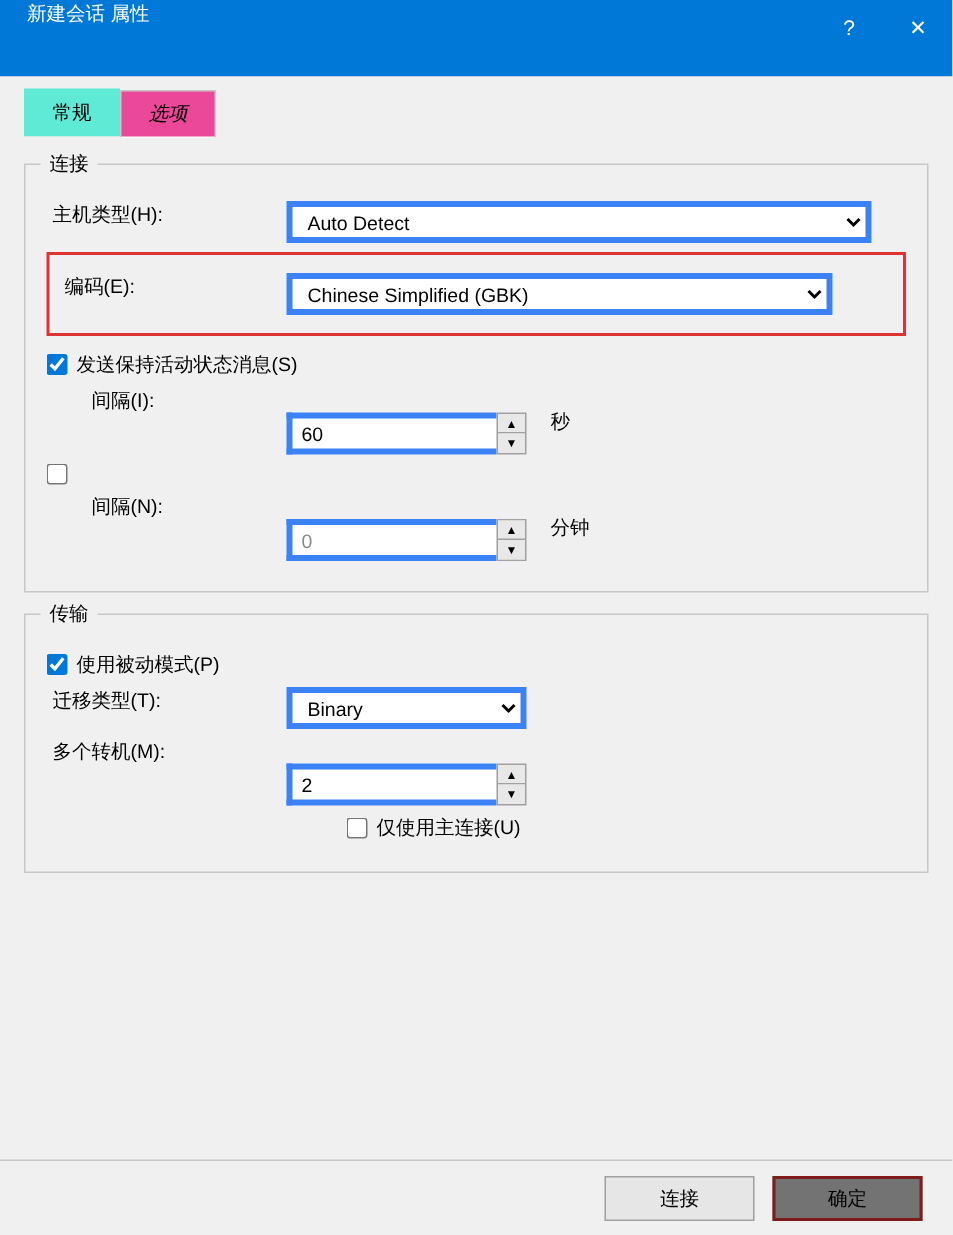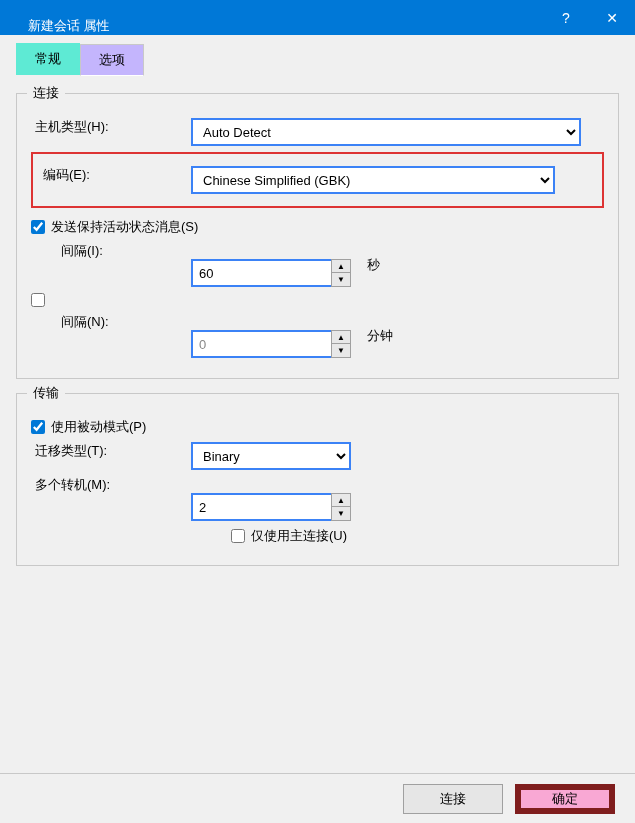--- a/index.html
+++ b/index.html
@@ -1,35 +1,35 @@
 <!DOCTYPE html>
 <html><head>
   <meta charset="utf-8">
   <style>
     * { box-sizing: border-box; margin: 0; padding: 0; }
     body { font-family: "Microsoft YaHei", Tahoma, sans-serif; font-size: 13px;
            width: 635px; height: 823px; background: #f0f0f0; color: #000;
            display: flex; flex-direction: column; }
 
     
-    .titlebar { height: 35px; background: #0078d7; color: #fff;
-                display: flex; align-items: flex-end; padding-left: 28px; }
+    .titlebar { height: 51px; background: #0078d7; color: #fff;
+                display: flex; align-items: flex-start; padding-left: 18px; }
     .titlebar .title { flex: 1; font-size: 13px; }
     .titlebar .tbtn { width: 46px; height: 35px; display: flex;
                       align-items: center; justify-content: center;
                       cursor: pointer; font-size: 14px; }
 
     
     .tabs { display: flex; padding: 8px 10px 0 16px; background: #f0f0f0;
             border-bottom: 0; }
     .tab { padding: 6px 18px; background: #5eead4; color: #000;
            cursor: pointer; border: 1px solid transparent;
            border-bottom: none; }
-    .tab.active { background: #c4b5fd; border: 1px solid #c8c8c8;
-                  border-bottom: 1px solid #fff; position: relative; top: 1px; }
+    .tab.active { background: #ec4899; border: 1px solid #c8c8c8;
+                  border-bottom: 1px solid #fff; position: relative; top: 1px; font-style: italic; }
 
     
     .content { flex: 1; padding: 10px 16px 6px 16px; background: #f0f0f0;
                overflow: hidden; }
 
     
     .group { border: 1px solid #c8c8c8; background: #f0f0f0;
              margin: 8px 0 14px 0; padding: 18px 14px 14px 14px;
              position: relative; }
     .group > .legend { position: absolute; top: -10px; left: 10px;
@@ -40,21 +40,21 @@
     .row.indent .lbl { padding-left: 30px; }
     .row .ctrl { flex: 1; display: flex; align-items: center; gap: 10px; }
     .row.indent2 { padding-left: 200px; }
 
     
     .hl { border: 2px solid #dd3333; padding: 12px 6px; margin: 2px 0 10px 0; }
 
     
     select, input[type=text], .spin input { height: 28px;
         font: inherit; padding: 2px 6px; background: #fff;
-        border: 2px solid #3b82f6; color: #000; }
+        border: 4px solid #3b82f6; color: #000; }
     select { min-width: 160px; }
     select.wide { width: 390px; }
     select.enc { width: 364px; }
     .spin { display: flex; margin-top: 17px; }
     .spin input { width: 140px; border-right: none; }
     .spin input[disabled] { color: #888; background: #fff; }
     .spin .btns { display: flex; flex-direction: column;
                   border: 1px solid #a0a0a0; }
     .spin .btns span { width: 18px; height: 13px; font-size: 8px;
                        display: flex; align-items: center; justify-content: center;
@@ -68,21 +68,21 @@
 
     .btn { height: 28px; min-width: 36px; padding: 0 10px;
            background: #e6e6e6; border: 1px solid #a0a0a0; cursor: pointer;
            font: inherit; }
 
     
     .footer { height: 50px; display: flex; align-items: center;
               justify-content: flex-end; gap: 12px; padding: 0 20px;
               border-top: 1px solid #c8c8c8; background: #f0f0f0; }
     .footer .btn { width: 100px; height: 30px; }
-    .footer .btn.primary { border: 6px solid #7f1d1d; background: #f9a8d4; }
+    .footer .btn.primary { border: 2px solid #7f1d1d; background: #737373; }
   </style>
 </head>
 <body>
 
 <div class="titlebar">
   <div class="title">新建会话 属性</div>
   <div class="tbtn">?</div>
   <div class="tbtn">✕</div>
 </div>
 

